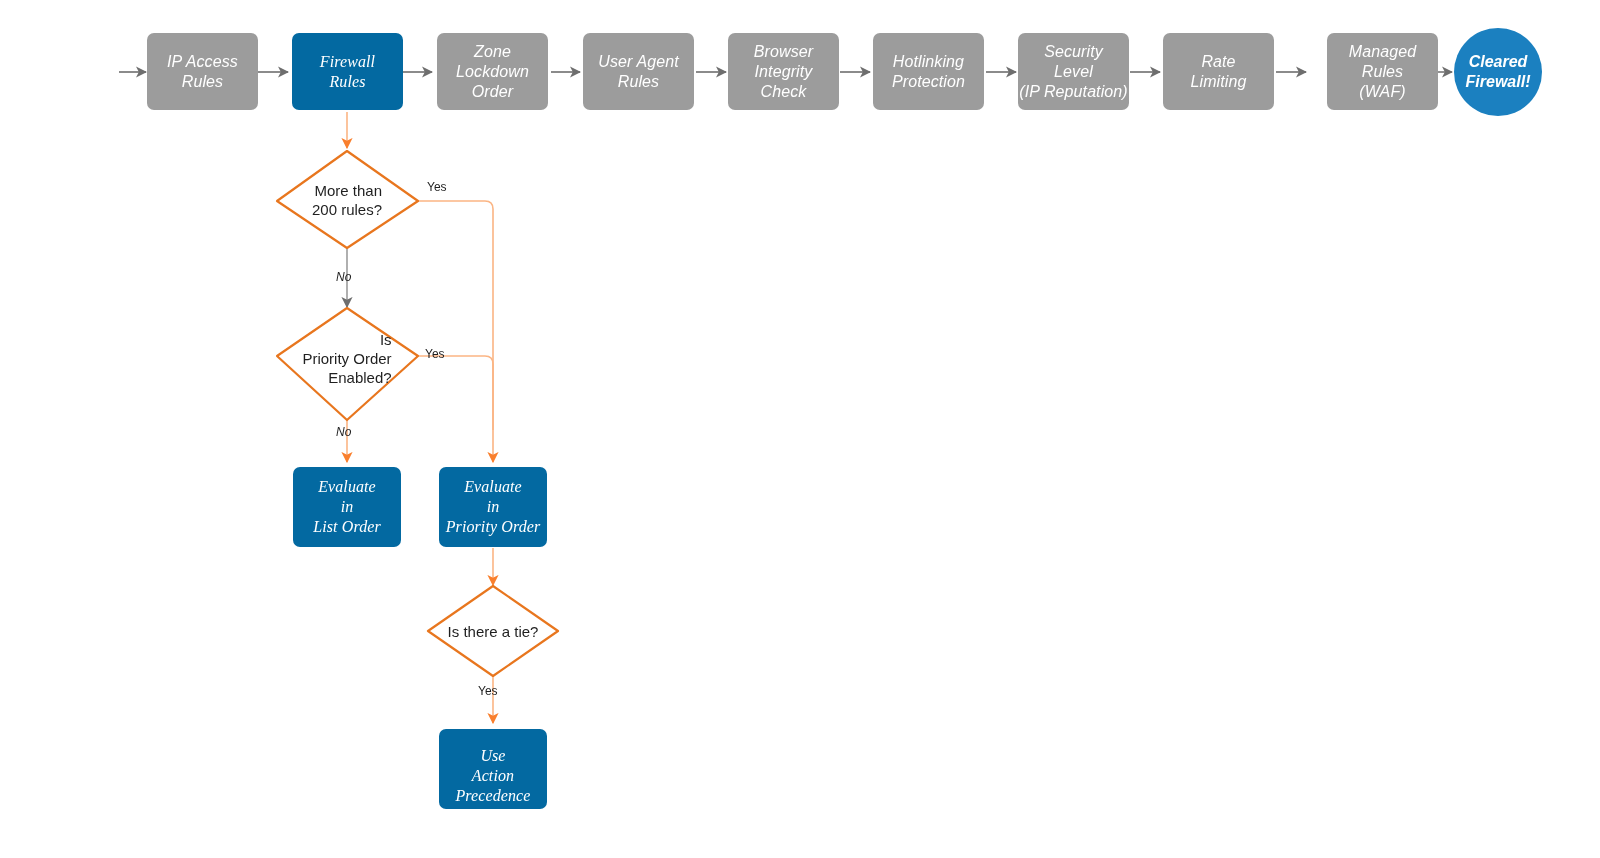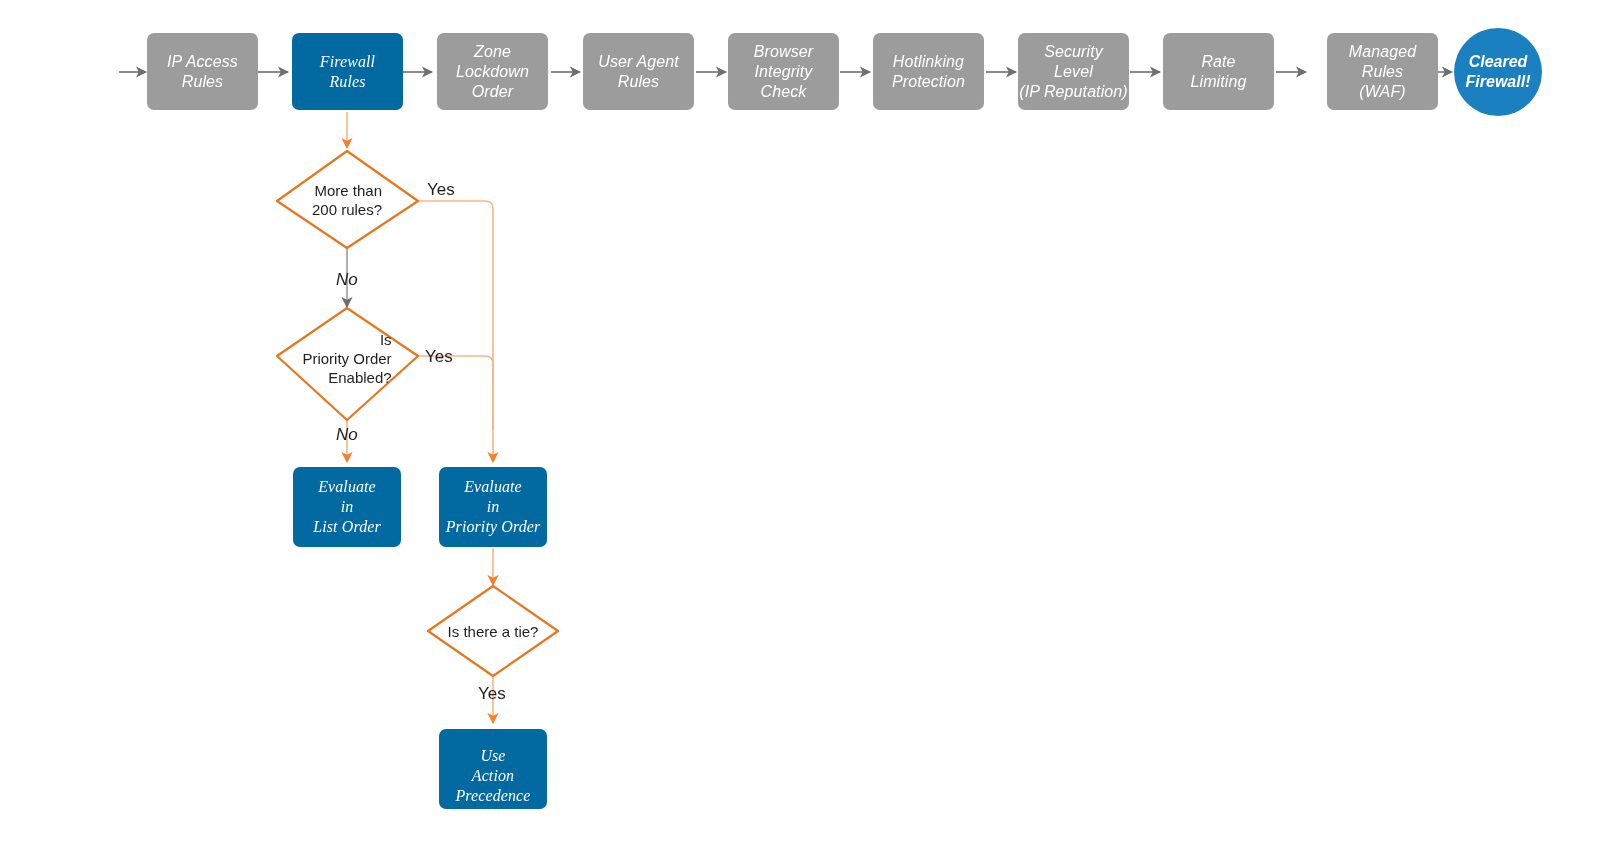--- a/index.html
+++ b/index.html
@@ -75,21 +75,21 @@
     text-align: right;
     font-size: 15px;
     line-height: 19px;
     color: #1f1f1f;
     box-sizing: border-box;
   }
 
   
   .edge-label {
     position: absolute;
-    font-size: 17px;
+    font-size: 12px;
     font-style: italic;
     color: #1f1f1f;
     white-space: nowrap;
   }
   .edge-label.upright { font-style: normal; }
 </style>
 </head>
 <body>
 
 <div id="canvas">

